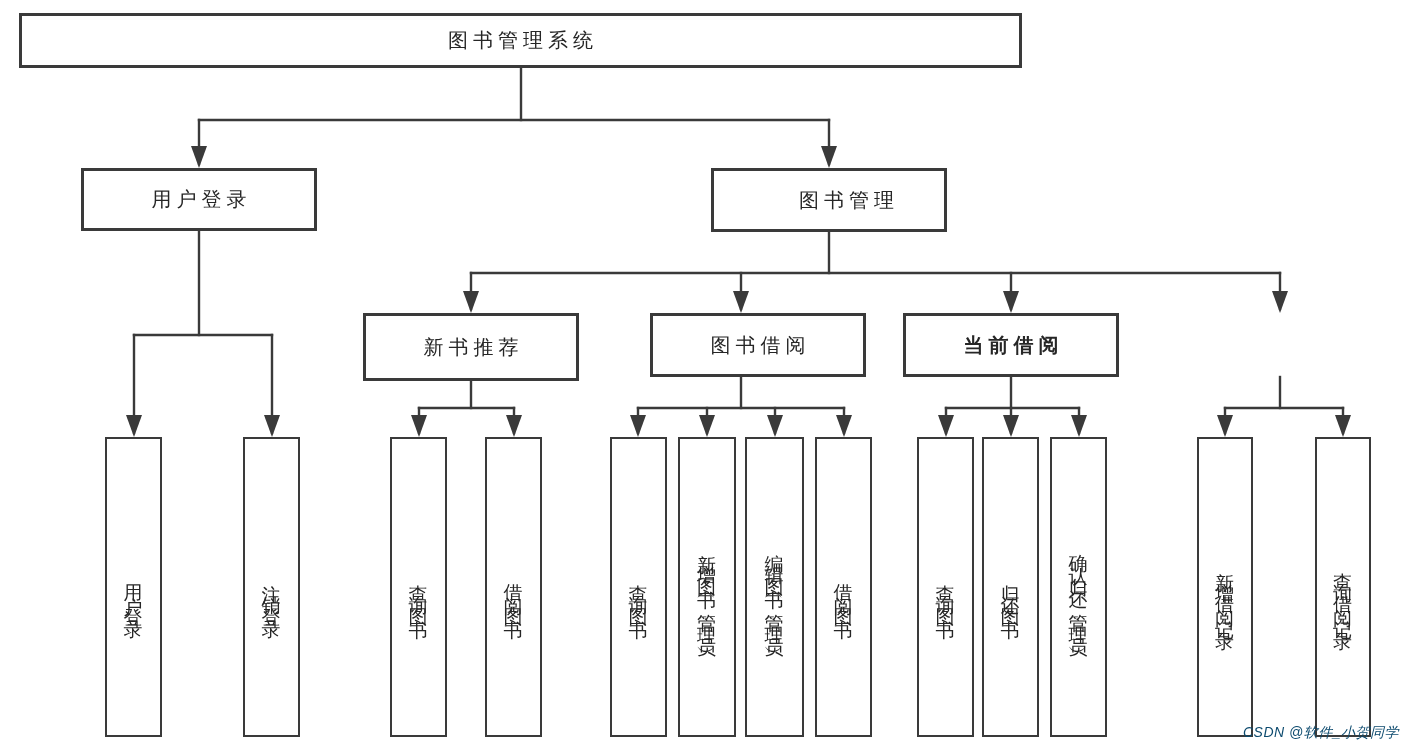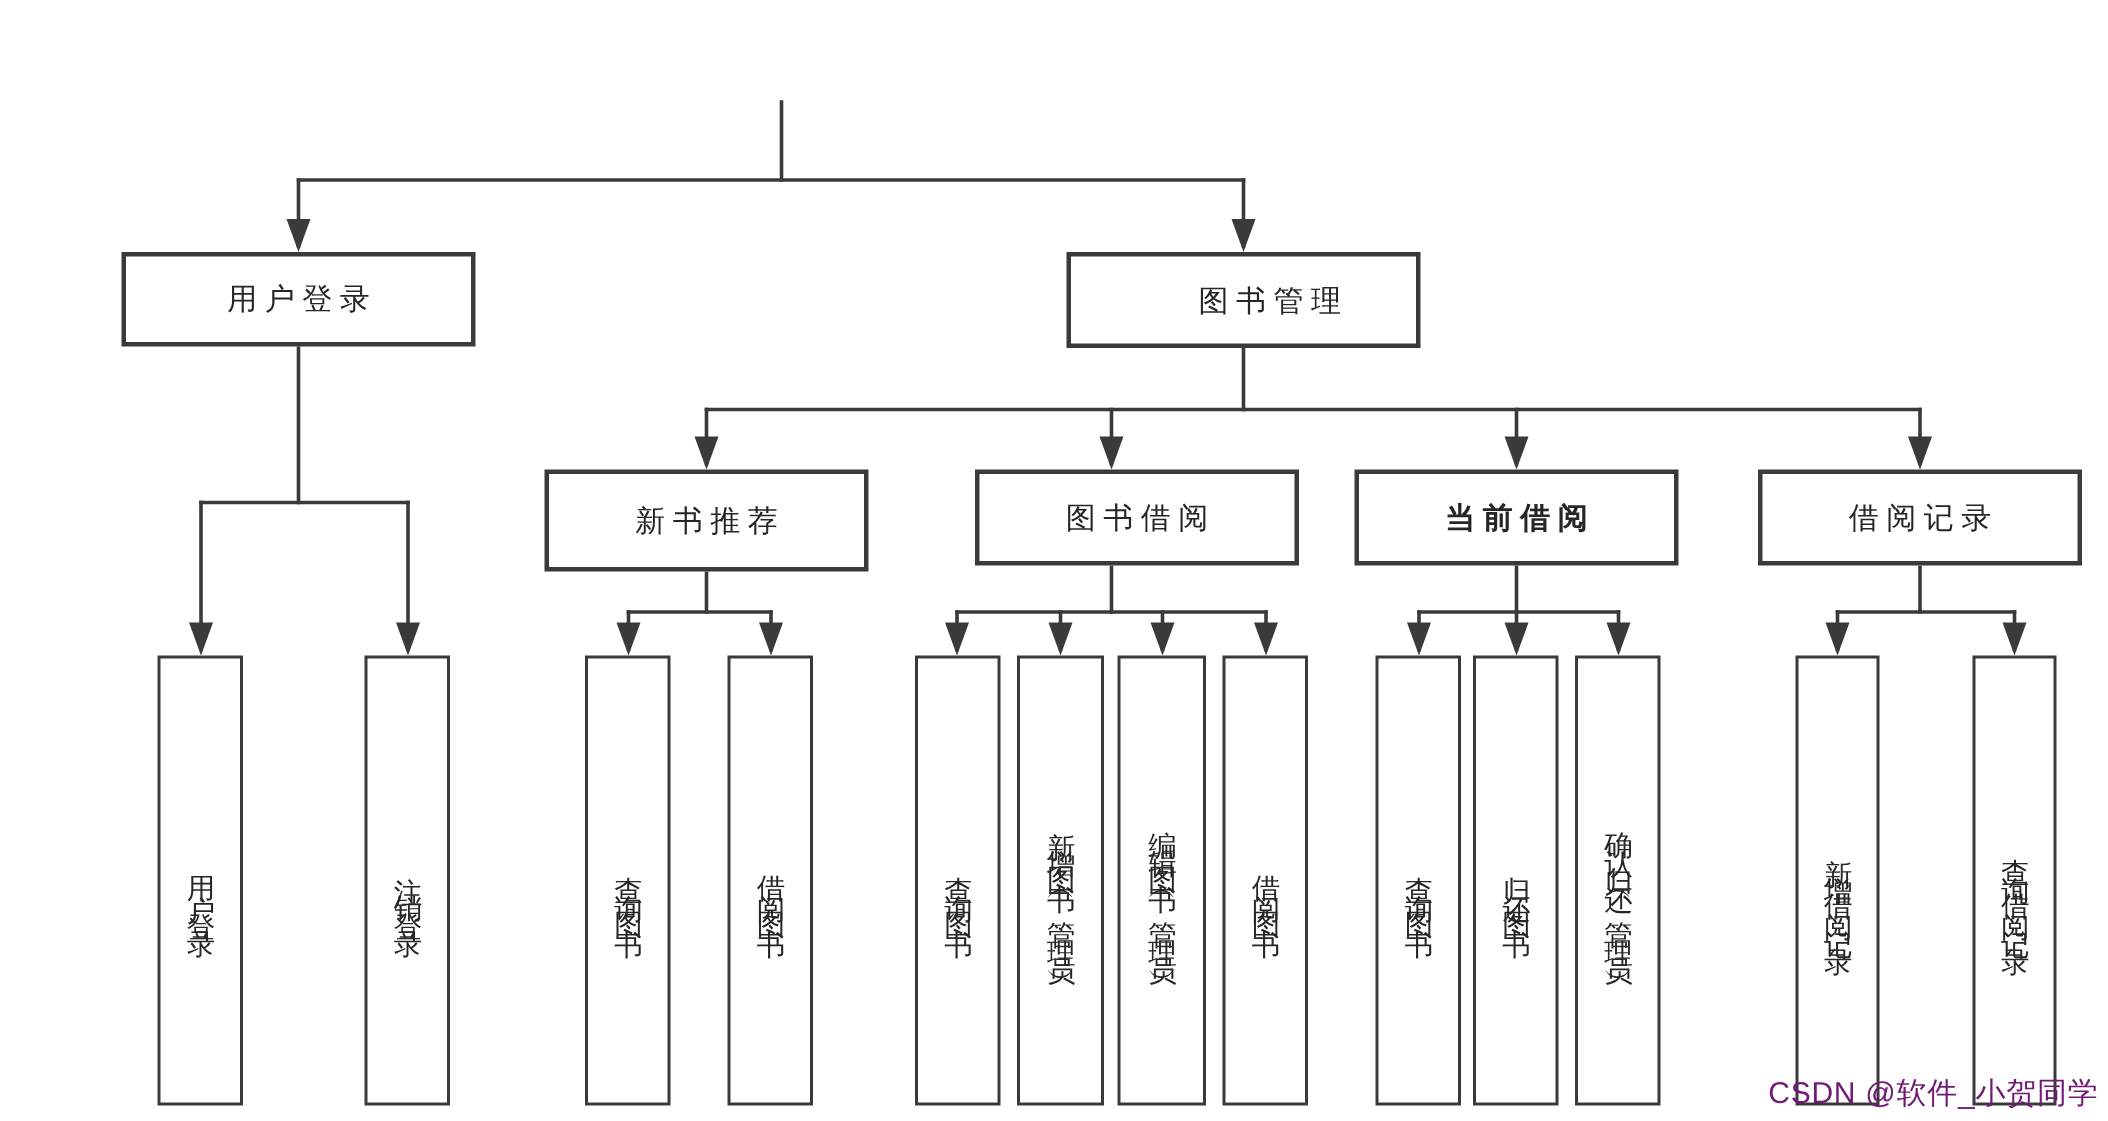--- a/index.html
+++ b/index.html
@@ -32,24 +32,25 @@
     text-orientation:mixed;
     font-size:19px;
     letter-spacing:12px;
     padding-left:0;
     padding-top:12px;            
     line-height:1;
   }
   .watermark{
     position:absolute;
     right:6px;bottom:5px;
-    font-size:20px;
-    color:#701a75;
+    font-size:14px;
+    color:#0c4a6e;
     letter-spacing:0.5px;
     z-index:5;
+    font-style:italic;
   }
 </style>
 </head>
 <body>
 
 <div class="stage">
   <svg class="wires" id="wires">
       <line x1="521" y1="68" x2="521" y2="120" stroke="#3a3a3a" stroke-width="2.4" stroke-linecap="square"></line>
       <line x1="199" y1="120" x2="829" y2="120" stroke="#3a3a3a" stroke-width="2.4" stroke-linecap="square"></line>
       <line x1="199" y1="120" x2="199" y2="164" stroke="#3a3a3a" stroke-width="2.4" stroke-linecap="square"></line>
@@ -97,26 +98,26 @@
       <line x1="1079" y1="408" x2="1079" y2="433" stroke="#3a3a3a" stroke-width="2.4" stroke-linecap="square"></line>
       <polygon points="1071,415 1087,415 1079,437" fill="#3a3a3a"></polygon>
       <line x1="1280" y1="377" x2="1280" y2="408" stroke="#3a3a3a" stroke-width="2.4" stroke-linecap="square"></line>
       <line x1="1225" y1="408" x2="1343" y2="408" stroke="#3a3a3a" stroke-width="2.4" stroke-linecap="square"></line>
       <line x1="1225" y1="408" x2="1225" y2="433" stroke="#3a3a3a" stroke-width="2.4" stroke-linecap="square"></line>
       <polygon points="1217,415 1233,415 1225,437" fill="#3a3a3a"></polygon>
       <line x1="1343" y1="408" x2="1343" y2="433" stroke="#3a3a3a" stroke-width="2.4" stroke-linecap="square"></line>
       <polygon points="1335,415 1351,415 1343,437" fill="#3a3a3a"></polygon>
     </svg>
   <div class="watermark">CSDN @软件_小贺同学</div>
+<div class="node" style="left: 19px; top: 13px; width: 1003px; height: 55px;">图书管理系统</div>
     <div class="node" style="left: 81px; top: 168px; width: 236px; height: 63px;">用户登录</div>
     <div class="node" style="left: 711px; top: 168px; width: 236px; height: 64px; padding-left: 40px;">图书管理</div>
     <div class="node" style="left: 363px; top: 313px; width: 216px; height: 68px;">新书推荐</div>
     <div class="node" style="left: 633px; top: 313px; width: 216px; height: 64px; margin-left: 17px;">图书借阅</div>
     <div class="node" style="left: 903px; top: 313px; width: 216px; height: 64px; font-weight: bold;">当前借阅</div>
-    <div class="node" style="left: 1172px; top: 313px; width: 216px; height: 64px;">借阅记录</div>
     <div class="node vertical" style="left: 105px; top: 437px; width: 57px; height: 300px;">用户登录</div>
     <div class="node vertical" style="left: 243px; top: 437px; width: 57px; height: 300px;">注销登录</div>
     <div class="node vertical" style="left: 390px; top: 437px; width: 57px; height: 300px;">查询图书</div>
     <div class="node vertical" style="left: 485px; top: 437px; width: 57px; height: 300px;">借阅图书</div>
     <div class="node vertical" style="left: 610px; top: 437px; width: 57px; height: 300px;">查询图书</div>
     <div class="node vertical" style="left: 678px; top: 437px; width: 58px; height: 300px;">新增图书（管理员）</div>
     <div class="node vertical" style="left: 745px; top: 437px; width: 59px; height: 300px;">编辑图书（管理员）</div>
     <div class="node vertical" style="left: 815px; top: 437px; width: 57px; height: 300px;">借阅图书</div>
     <div class="node vertical" style="left: 917px; top: 437px; width: 57px; height: 300px;">查询图书</div>
     <div class="node vertical" style="left: 982px; top: 437px; width: 57px; height: 300px;">归还图书</div>

